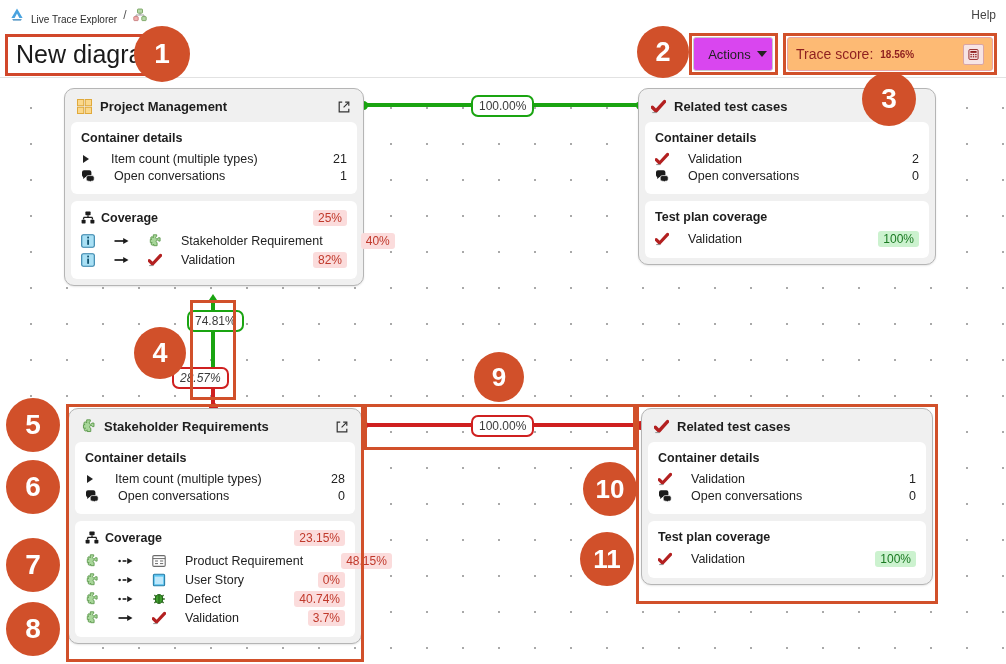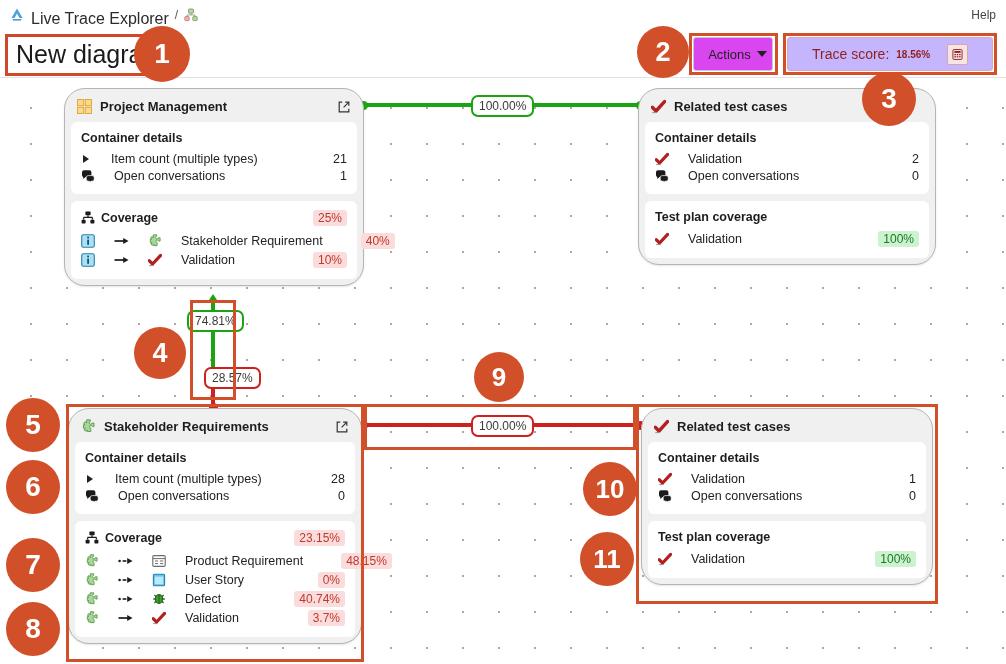--- a/index.html
+++ b/index.html
@@ -12,21 +12,21 @@
   #root { position: relative; width: 1006px; height: 664px; }
 
   
   .topbar {
     position: absolute; left: 0; top: 0; width: 1006px; height: 30px;
     background: #ffffff;
     display: flex; align-items: center;
   }
   .breadcrumb { display: flex; align-items: center; gap: 6px; padding-left: 9px; }
   .bc-logo { width: 16px; height: 16px; display: block; }
-  .bc-text { font-size: 16px; color: #2b2b2b; margin-top: 8px; }
+  .bc-text { font-size: 10px; color: #2b2b2b; margin-top: 8px; }
   .bc-sep { font-size: 12px; color: #555; }
   .bc-diagram-icon { width: 14px; height: 14px; display: block; }
   .help-link {
     position: absolute; right: 10px; top: 8px;
     font-size: 12px; color: #444; cursor: pointer;
   }
 
   
   .headerstrip {
     position: absolute; left: 0; top: 30px; width: 1006px; height: 48px;
@@ -47,23 +47,23 @@
     font-size: 13px; color: #222; cursor: pointer; padding-left: 9px;
   }
   .caret {
     width: 0; height: 0;
     border-left: 5px solid transparent; border-right: 5px solid transparent;
     border-top: 6px solid #222;
   }
   .score-box {
     position: absolute; left: 787px; top: 7px;
     width: 206px; height: 34px;
-    background: #c4b5fd; border: 1px solid #e8a5a5; border-radius: 3px;
+    background: #fdba74; border: 1px solid #e8a5a5; border-radius: 3px;
     display: flex; align-items: center; gap: 7px;
-    padding: 0 24px;
+    padding: 0 8px;
     font-size: 14px; color: #8f1f1f;
     cursor: pointer;
   }
   .score-box b { font-size: 10px; color: #8f1f1f; }
   .calc-icon {
     width: 21px; height: 21px; background: #f7e4e4; border: 1px solid #d9a5a5;
     border-radius: 2px; display: flex; align-items: center; justify-content: center;
     font-size: 11px; color: #8f1f1f; margin-left: auto;
   }
 
@@ -74,21 +74,21 @@
     background-image: radial-gradient(circle, #a9a9a9 1px, transparent 1.2px);
     background-size: 36px 36px;
     background-position: 13px 12px;
   }
 
   
   .node {
     position: absolute;
     background: #f0f0f0;
     border: 1px solid #b5b5b5;
-    border-radius: 21px;
+    border-radius: 10px;
     padding: 6px;
     box-shadow: 0 1px 2px rgba(0,0,0,0.10);
   }
   .node-header {
     display: flex; align-items: center; gap: 8px;
     padding: 4px 6px 8px 6px;
     font-size: 13px; font-weight: bold; color: #1d1d1d;
   }
   .node-header .spacer { flex: 1; }
   .ext-link { width: 14px; height: 14px; cursor: pointer; }
@@ -217,21 +217,21 @@
 
     <div class="edge">
 
       <div class="edge-line-v" style="left:211px; top:222px; height:78px; background:#1aa411;"></div>
       <svg style="position:absolute; left:206px; top:216px;" width="14" height="10" viewBox="0 0 14 10">
         <path d="M7 0 L13 9 L1 9 Z" fill="#1aa411"></path>
       </svg>
       <div class="badge green-stroke" style="left:187px; top:232px;">74.81%</div>
 
       <div class="edge-line-v" style="left:211px; top:290px; height:40px; background:#cf2020;"></div>
-      <div class="badge red-stroke" style="left:204px; top:289px;">28.57%</div>
+      <div class="badge red-stroke" style="left:172px; top:289px;font-style:italic;">28.57%</div>
       <div class="dot" style="left:208.5px; top:325px; background:#cf2020;"></div>
     </div>
 
     <div class="edge">
       <div class="edge-line-h" style="left:362px; top:345px; width:278px; background:#cf2020;"></div>
       <div class="dot" style="left:359px; top:342.5px; background:#cf2020;"></div>
       <div class="dot" style="left:636px; top:342.5px; background:#cf2020;"></div>
       <div class="badge red-stroke" style="left:471px; top:337px;">100.00%</div>
     </div>
 
@@ -331,21 +331,21 @@
               </svg>
           </span>
           <span class="ic">
             <svg viewBox="0 0 14 14" width="14" height="14">
               <path d="M1.2 7.6 L4.6 11 L12.6 2.4" fill="none" stroke="#b32020" stroke-width="3.2" stroke-linecap="round" stroke-linejoin="round"></path>
               <path d="M1.2 12.6 H5.2" stroke="#8f8f8f" stroke-width="1"></path>
             </svg>
           </span>
           <span class="label">Validation</span>
           <span class="spacer"></span>
-          <span class="pill red">10%</span>
+          <span class="pill red">82%</span>
         </div>
       </div>
     </div>
 
     <div class="node" style="left:638px; top:10px; width:298px;">
       <div class="node-header">
         <span class="ic16">
           <svg viewBox="0 0 15 15" width="15" height="15">
             <path d="M1.3 8.2 L5 12 L13.5 2.6" fill="none" stroke="#b32020" stroke-width="3.4" stroke-linecap="round" stroke-linejoin="round"></path>
             <path d="M1.3 13.6 H5.6" stroke="#8f8f8f" stroke-width="1"></path>

